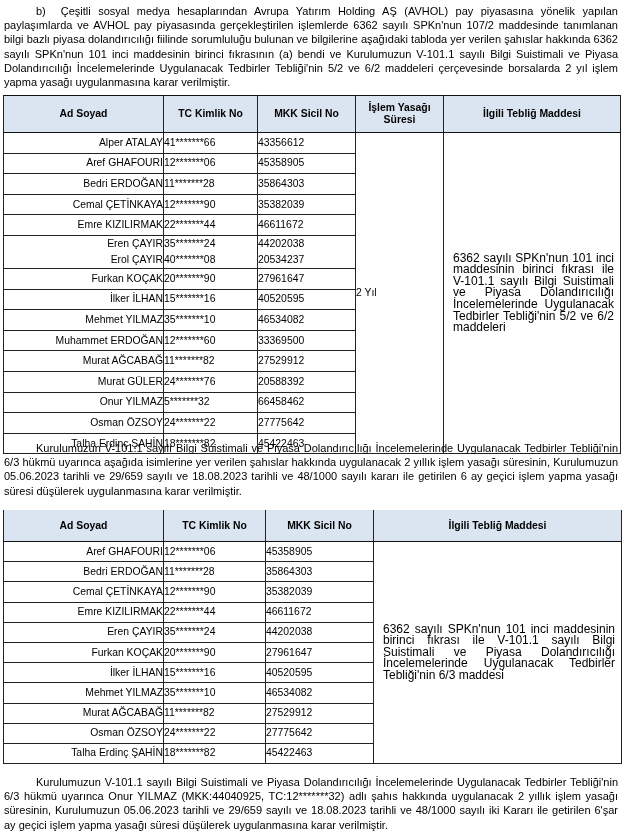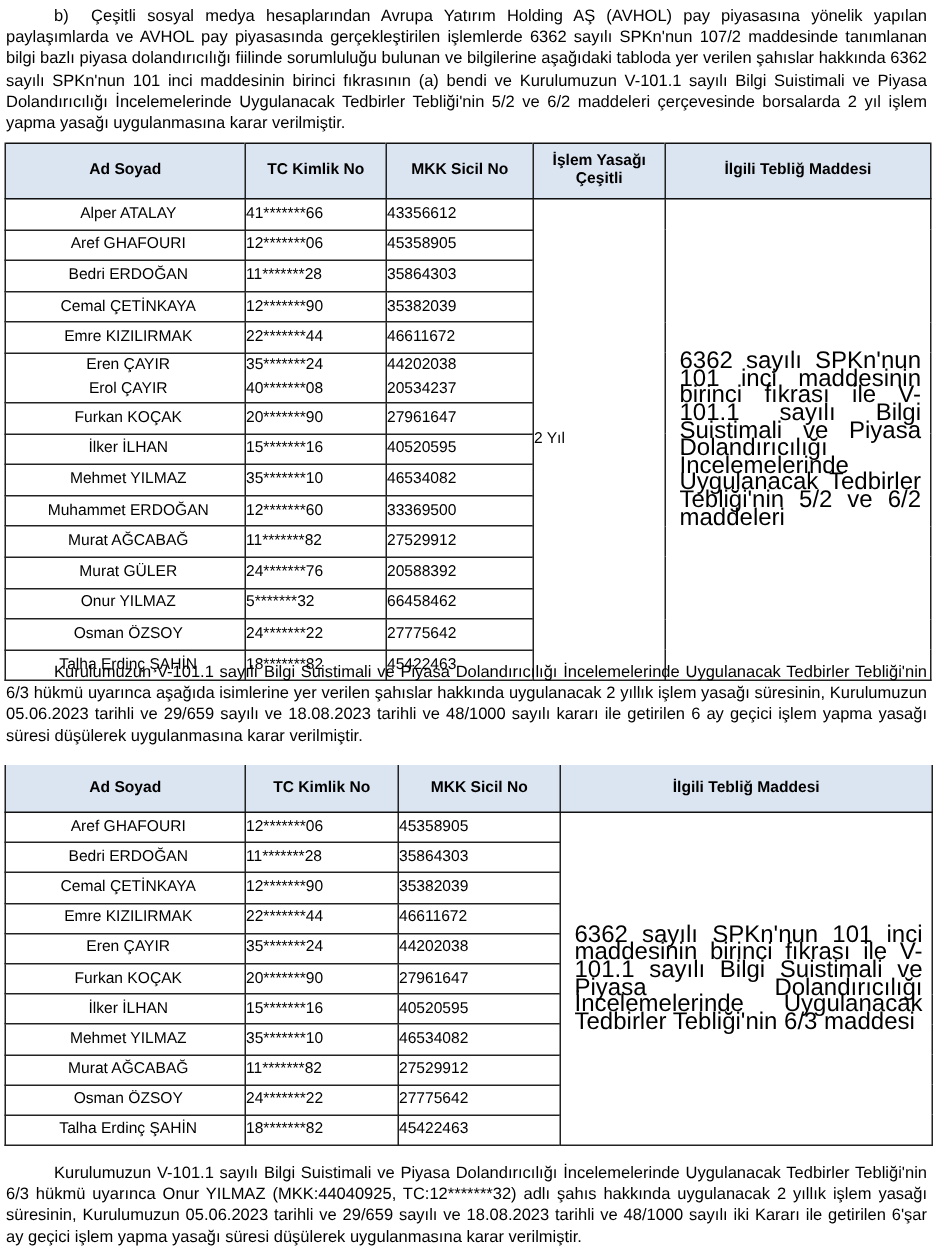--- a/index.html
+++ b/index.html
@@ -18,24 +18,24 @@
     #p3 { top: 775px; }
 
     table { position: absolute; border-collapse: collapse; table-layout: fixed; }
     td, th { font-size: 10.4px; padding: 0; }
     th {
       background: #dbe5f1; font-weight: bold; text-align: center; vertical-align: middle;
       border-left: 1px solid #222; border-right: 1px solid #222; border-bottom: 1.5px solid #111;
       line-height: 12px;
     }
     td { border: 1px solid #222; height: 19.6px; line-height: 12px; }
-    td.name { padding-left: 4px; text-align: center; }
+    td.name { padding-left: 4px; text-align: right; }
     td.center { text-align: left; }
     td.merged { vertical-align: middle; }
-    td.art { text-align: justify; padding: 0 6px 0 9px; font-size: 16px; line-height: 11.6px; }
+    td.art { text-align: justify; padding: 0 6px 0 9px; font-size: 12px; line-height: 11.6px; }
 
     #table1 { left: 3px; top: 95px; width: 617px; border: 1.5px solid #111; }
     #table1 th { height: 36px; border-top: none; }
     #table1 tr.multi td { height: 32px; }
     #table1 .stack { display: block; line-height: 16px; }
 
     #table2 { left: 3px; top: 510px; width: 618px; border-left: 1.5px solid #111; border-right: 1.5px solid #111; border-bottom: 1.5px solid #111; }
     #table2 th { height: 31px; border-top: none; }
     #table2 td { height: 19.2px; }
   </style>
@@ -52,21 +52,21 @@
       <col style="width:94px">
       <col style="width:98px">
       <col style="width:88px">
       <col style="width:177px">
   </colgroup>
   <thead>
     <tr>
       <th>Ad Soyad</th>
       <th>TC Kimlik No</th>
       <th>MKK Sicil No</th>
-      <th style="padding:0 12px;">İşlem Yasağı Çeşitli</th>
+      <th style="padding:0 12px;">İşlem Yasağı Süresi</th>
       <th>İlgili Tebliğ Maddesi</th>
     </tr>
   </thead>
   <tbody id="t1body">
       <tr>
         <td class="name">Alper ATALAY</td>
         <td class="center">41*******66</td>
         <td class="center">43356612</td>
         <td class="center merged" rowspan="15">2 Yıl</td>
         <td class="art merged" rowspan="15">6362 sayılı SPKn'nun 101 inci maddesinin birinci fıkrası ile V-101.1 sayılı Bilgi Suistimali ve Piyasa Dolandırıcılığı İncelemelerinde Uygulanacak Tedbirler Tebliği'nin 5/2 ve 6/2 maddeleri</td>

